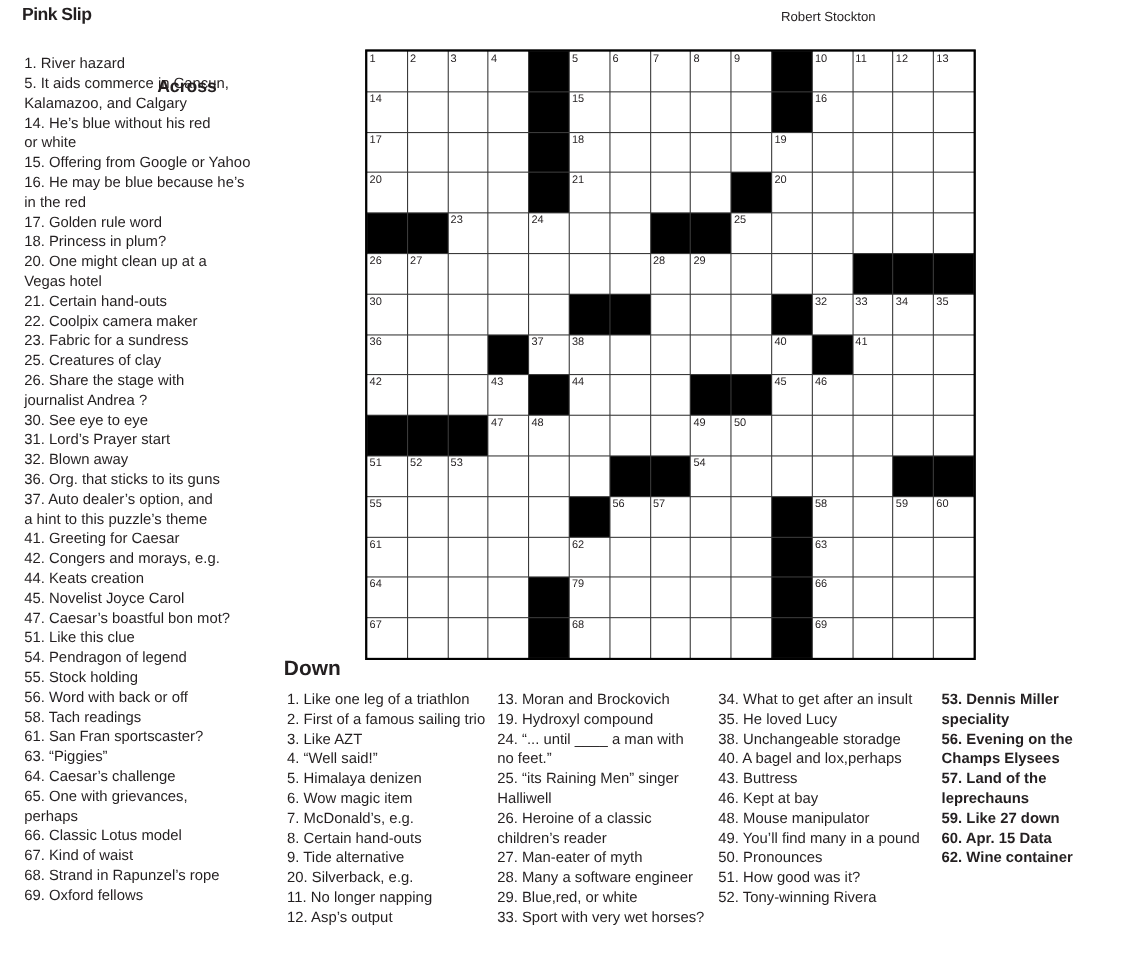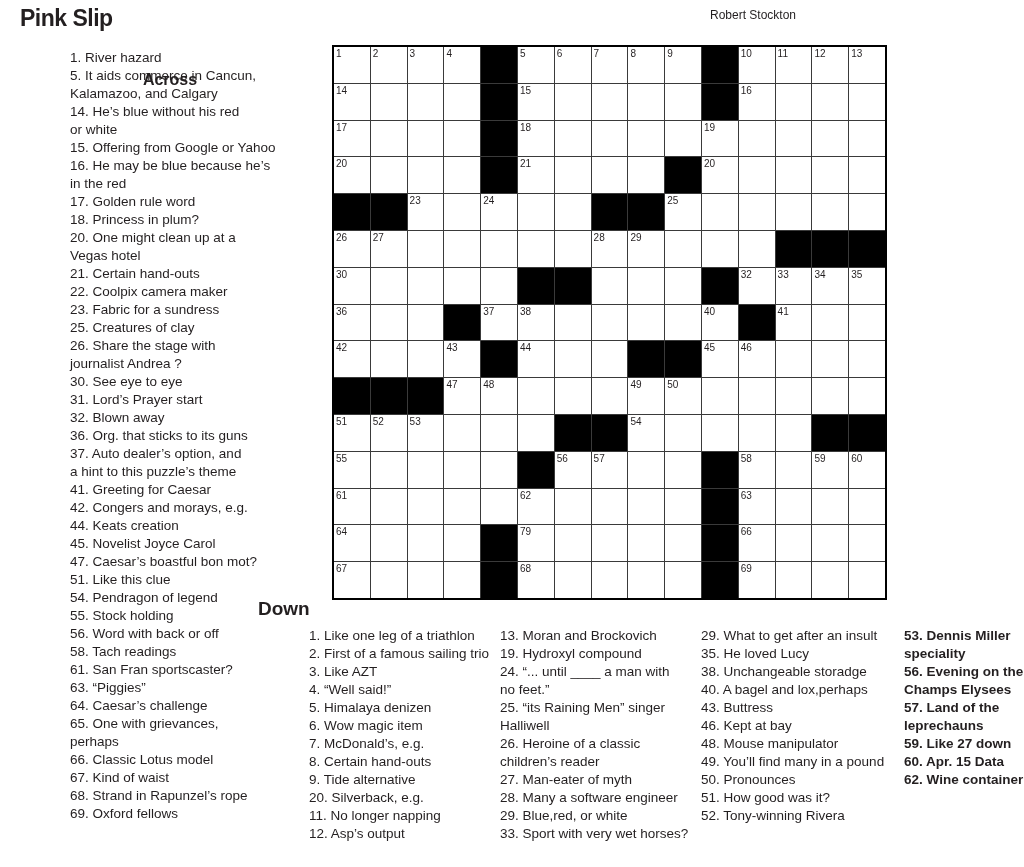--- a/index.html
+++ b/index.html
@@ -12,21 +12,21 @@
     width: 1024px;
     height: 867px;
     font-family: "Liberation Sans", sans-serif;
     color: #231f20;
     overflow: hidden;
   }
   .page-title {
     position: absolute;
     left: 20px;
     top: 5px;
-    font-size: 23px;
+    font-size: 16px;
     font-weight: bold;
     letter-spacing: -0.5px;
   }
   .author {
     position: absolute;
     left: 710px;
     top: 8px;
     font-size: 12px;
     font-weight: normal;
   }
@@ -44,21 +44,20 @@
     position: absolute;
     left: 258px;
     top: 598px;
     font-size: 19px;
     font-weight: bold;
   }
   .clue-list {
     position: absolute;
     font-size: 13.5px;
     line-height: 18px;
-    margin-left: 48px;
   }
   .clue-line {
     white-space: nowrap;
   }
   #across-list { left: 22px;  top: 49px;  width: 310px; }
   #down-col-1  { left: 261px; top: 627px; width: 190px; }
   #down-col-2  { left: 452px; top: 627px; width: 200px; }
   #down-col-3  { left: 653px; top: 627px; width: 202px; }
   #down-col-4  { left: 856px; top: 627px; width: 165px; font-weight: bold; }
   .grid {
@@ -529,21 +528,21 @@
     <div class="clue-line">25. “its Raining Men” singer</div>
     <div class="clue-line">Halliwell</div>
     <div class="clue-line">26. Heroine of a classic</div>
     <div class="clue-line">children’s reader</div>
     <div class="clue-line">27. Man-eater of myth</div>
     <div class="clue-line">28. Many a software engineer</div>
     <div class="clue-line">29. Blue,red, or white</div>
     <div class="clue-line">33. Sport with very wet horses?</div>
   </div>
 <div id="down-col-3" class="clue-list">
-    <div class="clue-line">29. What to get after an insult</div>
+    <div class="clue-line">34. What to get after an insult</div>
     <div class="clue-line">35. He loved Lucy</div>
     <div class="clue-line">38. Unchangeable storadge</div>
     <div class="clue-line">40. A bagel and lox,perhaps</div>
     <div class="clue-line">43. Buttress</div>
     <div class="clue-line">46. Kept at bay</div>
     <div class="clue-line">48. Mouse manipulator</div>
     <div class="clue-line">49. You’ll find many in a pound</div>
     <div class="clue-line">50. Pronounces</div>
     <div class="clue-line">51. How good was it?</div>
     <div class="clue-line">52. Tony-winning Rivera</div>

